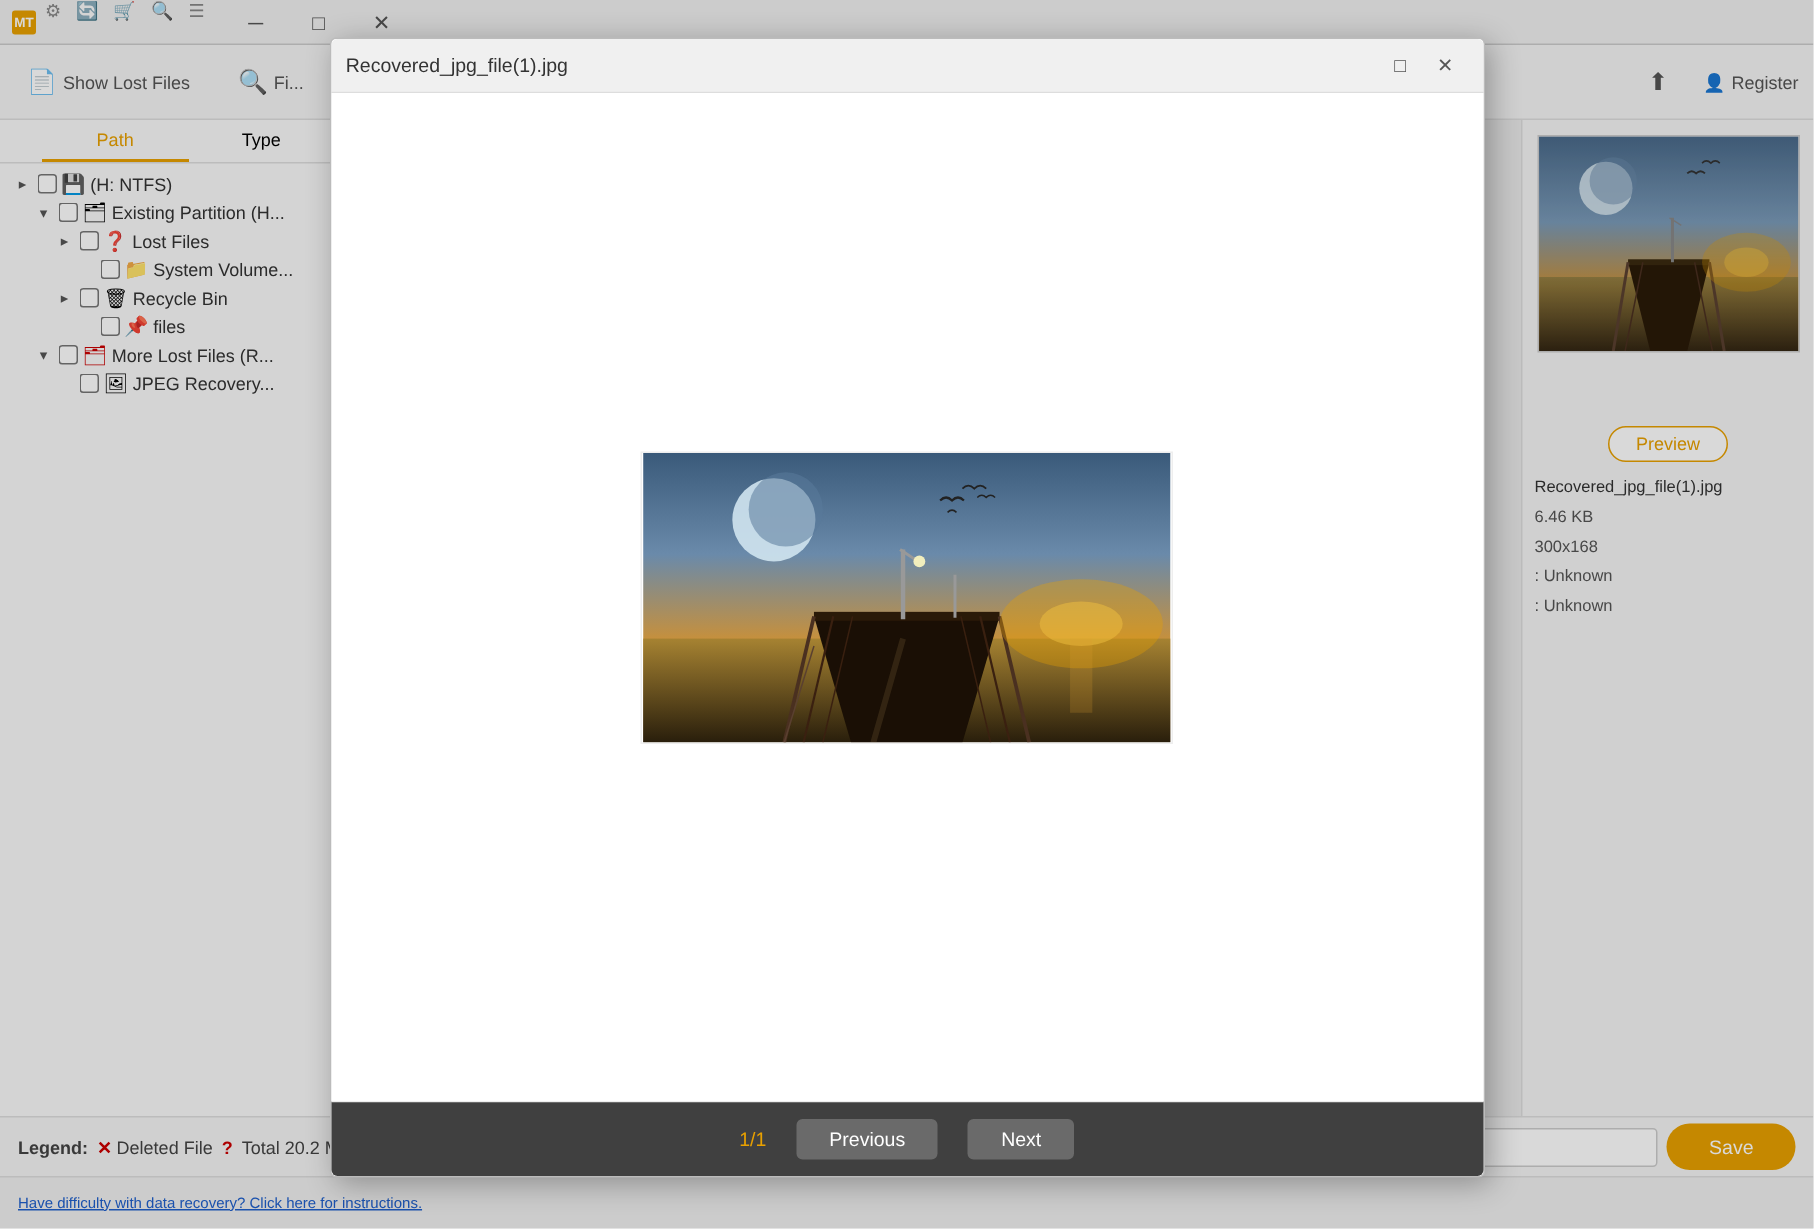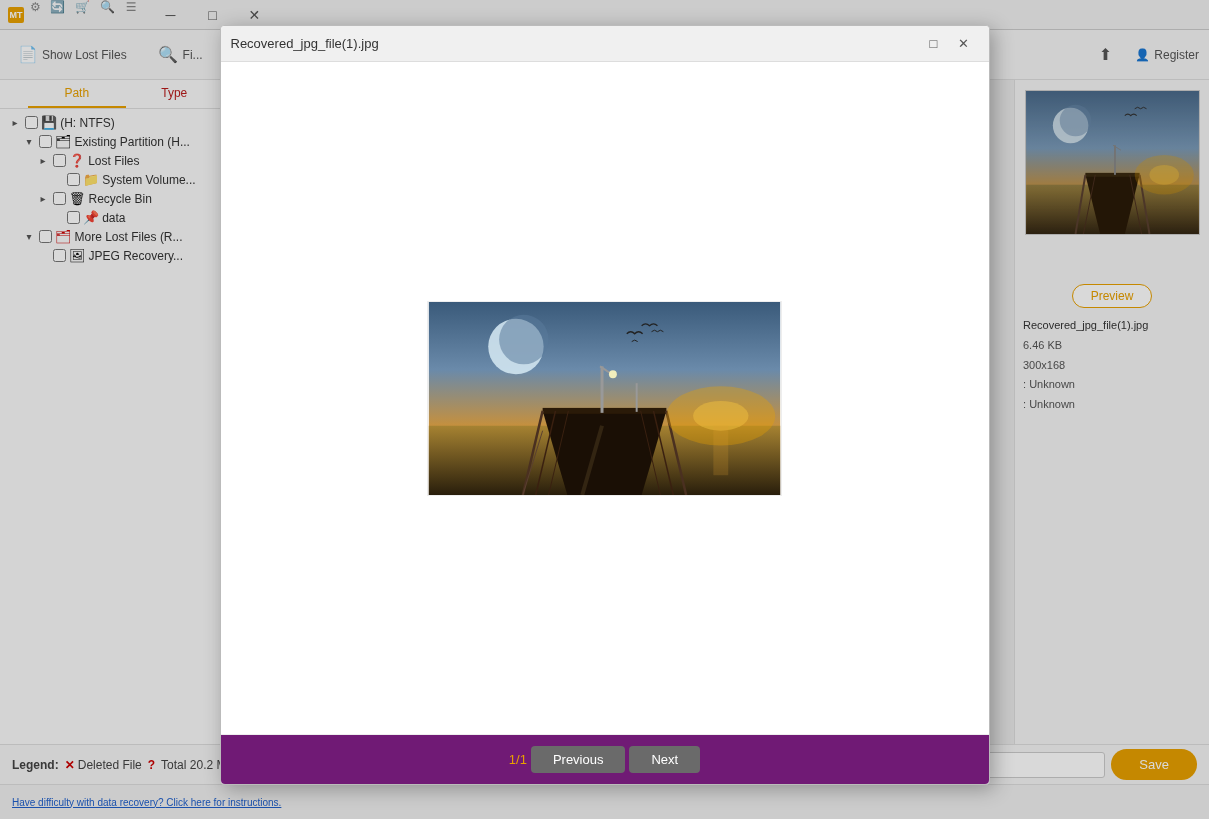--- a/index.html
+++ b/index.html
@@ -55,21 +55,21 @@
       overflow: hidden;
       display: flex;
       flex-direction: column;
     }
     .panel-tabs {
       display: flex;
       border-bottom: 1px solid #ddd;
     }
     .panel-tab {
       flex: 1; text-align: center; padding: 6px 0;
-      font-size: 12px; cursor: pointer; color: #b91c1c;
+      font-size: 12px; cursor: pointer; color: #000000;
       border-bottom: 2px solid transparent;
     }
     .panel-tab.active { color: #e8a000; border-bottom-color: #e8a000; margin-left: 28px; }
 
     .tree-area { padding: 4px 0; overflow-y: auto; flex: 1; }
     .tree-item { display: flex; align-items: center; padding: 2px 4px; cursor: pointer; font-size: 12px; }
     .tree-indent { display: inline-block; }
     .tree-expand { width: 14px; height: 14px; display: inline-flex; align-items: center; justify-content: center; cursor: pointer; font-size: 10px; color: #555; }
     .tree-checkbox { width: 13px; height: 13px; margin: 0 3px; }
     .tree-icon { margin-right: 3px; font-size: 13px; }
@@ -231,22 +231,22 @@
       position: relative;
     }
     .modal-image svg { width: 100%; height: 100%; }
 
     .modal-footer {
       height: 50px;
       border-top: 1px solid #eee;
       display: flex;
       align-items: center;
       justify-content: center;
-      gap: 4px;
-      background: #701a75;
+      gap: 20px;
+      background: #404040;
       border-radius: 0 0 4px 4px;
     }
     .page-indicator { font-size: 13px; color: #e8a000; }
     .nav-btn {
       background: #6a6a6a;
       color: white;
       border: none;
       border-radius: 4px;
       padding: 6px 22px;
       font-size: 13px;
@@ -338,21 +338,21 @@
         <input type="checkbox" class="tree-checkbox" style="">
         <span class="tree-icon">🗑</span>
         <span class="tree-label">Recycle Bin</span>
       </div>
 
       <div class="tree-item">
         <span class="tree-indent" style="width:46px;"></span>
         <span class="tree-expand" style="width:14px;"></span>
         <input type="checkbox" class="tree-checkbox" style="">
         <span class="tree-icon" style="color:#cc0000;">📌</span>
-        <span class="tree-label">data</span>
+        <span class="tree-label">files</span>
       </div>
 
       <div class="tree-item">
         <span class="tree-indent" style="width:18px;"></span>
         <span class="tree-expand">▾</span>
         <input type="checkbox" class="tree-checkbox" style="">
         <span class="tree-icon" style="color:#cc0000;">🗂</span>
         <span class="tree-label">More Lost Files (R...</span>
       </div>
 

